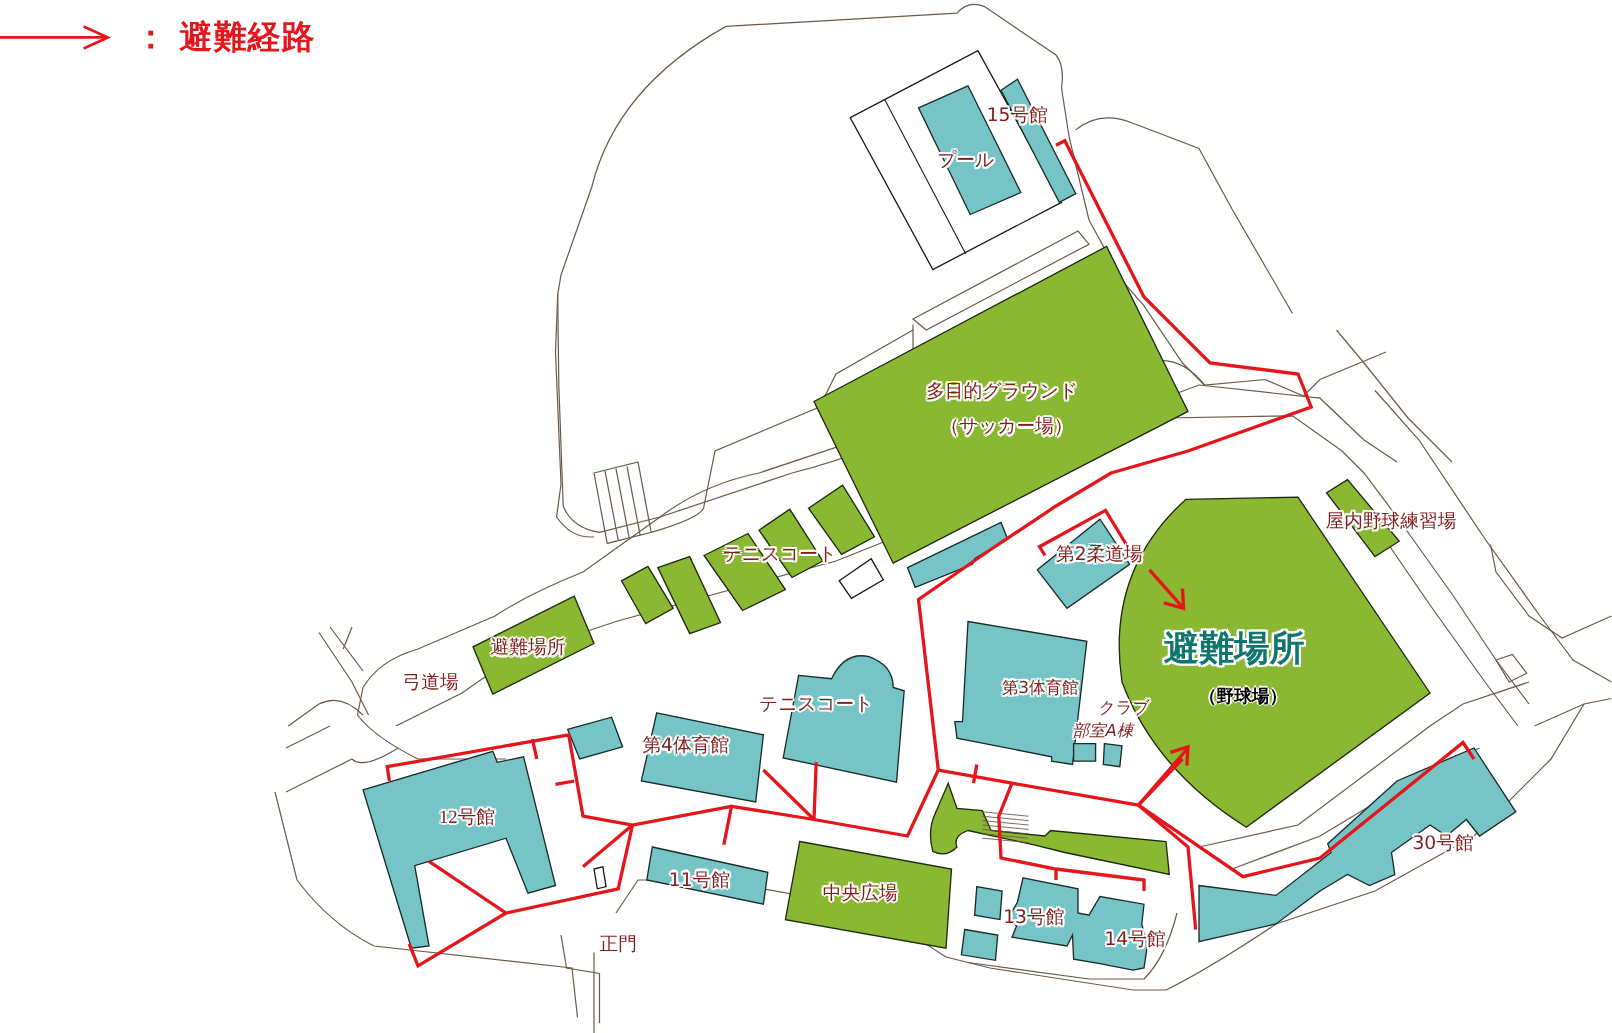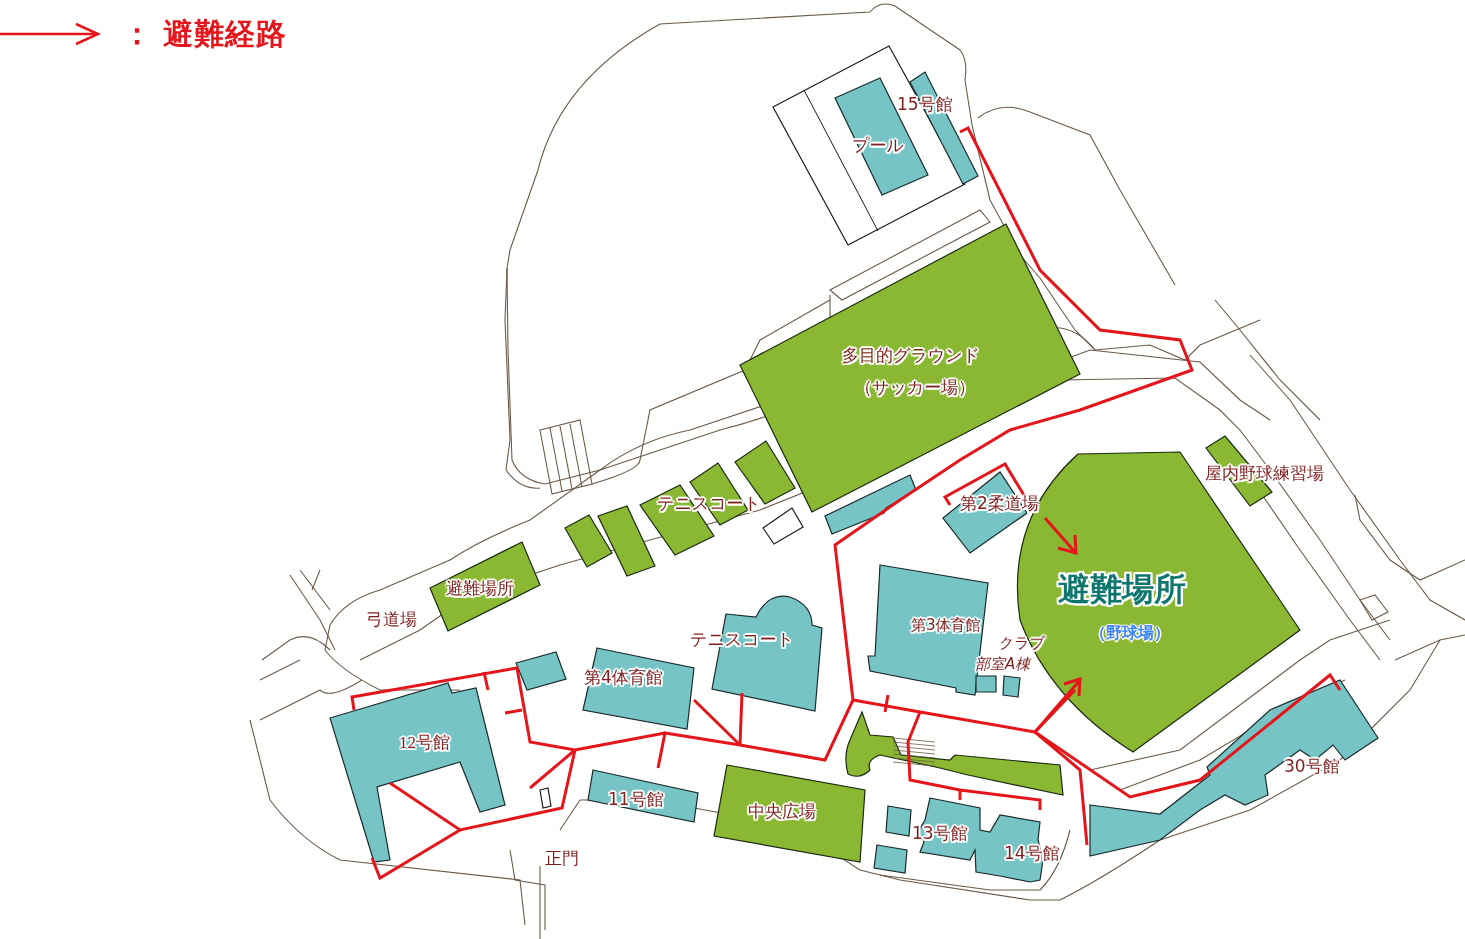--- a/index.html
+++ b/index.html
@@ -10,21 +10,21 @@
   .grn{fill:#8bb832;stroke:#1a2a10;stroke-width:1.2;}
   .outline{fill:#ffffff;stroke:#1a1a1a;stroke-width:1.2;}
   .route{fill:none;stroke:#e4161b;stroke-width:3;stroke-linejoin:miter;}
   .lbl{position:absolute;font-size:17px;color:#7f1d1d;white-space:nowrap;
        text-shadow:-2px 0 #fff,2px 0 #fff,0 -2px #fff,0 2px #fff,-1.5px -1.5px #fff,1.5px 1.5px #fff,-1.5px 1.5px #fff,1.5px -1.5px #fff;}
   .legend{position:absolute;left:0;top:14px;height:40px;display:flex;align-items:center;}
   .legend-arrow{width:108px;height:40px;}
   .legend-text{color:#e4161b;font-size:30px;font-weight:bold;margin-left:14px;letter-spacing:1px;}
   .refuge-main{position:absolute;left:1058px;top:568px;color:#0f766e;font-size:32px;font-weight:bold;
        text-shadow:-2px 0 #fff,2px 0 #fff,0 -2px #fff,0 2px #fff,-2px -2px #fff,2px 2px #fff,-2px 2px #fff,2px -2px #fff;}
-  .refuge-sub{position:absolute;left:1090px;top:623px;color:#3b82f6;font-size:16px;font-weight:bold;
+  .refuge-sub{position:absolute;left:1090px;top:623px;color:#000000;font-size:16px;font-weight:bold;
        text-shadow:-1.5px 0 #fff,1.5px 0 #fff,0 -1.5px #fff,0 1.5px #fff;}
 </style>
 </head>
 <body>
 
 <div class="legend">
   <svg class="legend-arrow" viewBox="0 0 108 40">
     <line x1="0" y1="20" x2="96" y2="20" stroke="#e4161b" stroke-width="2.5"></line>
     <polyline points="76,10 98,20 76,30" fill="none" stroke="#e4161b" stroke-width="2.5"></polyline>
   </svg>

